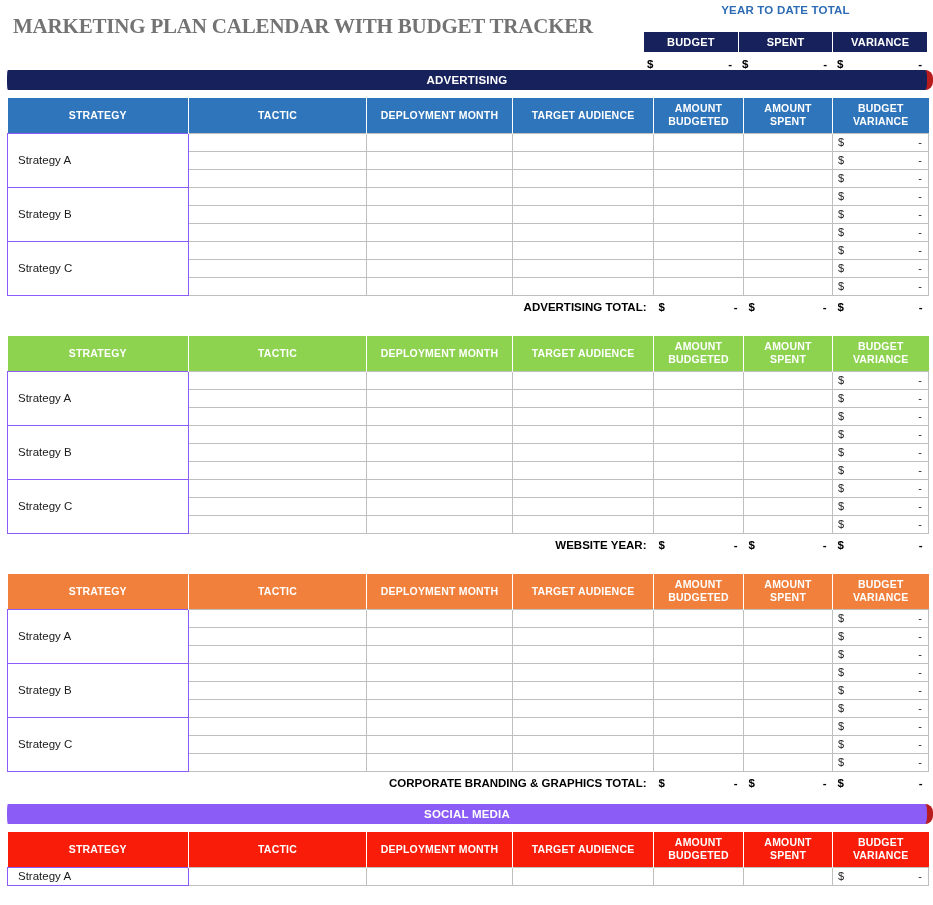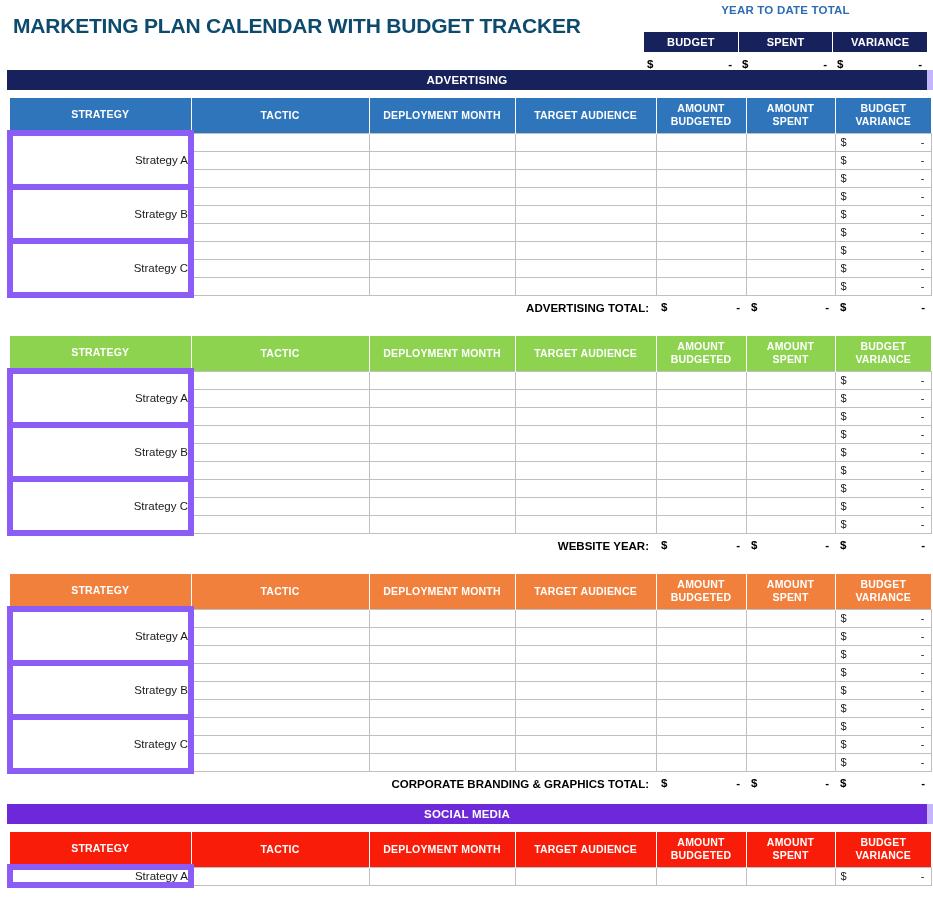--- a/index.html
+++ b/index.html
@@ -27,24 +27,25 @@
     display: flex;
     align-items: flex-start;
     justify-content: space-between;
     padding: 0;
     height: 70px;
     box-sizing: border-box;
   }
   .main-title {
     font-size: 21px;
     font-weight: bold;
-    color: #0c4a6e;
+    color: #737373;
     letter-spacing: -0.2px;
     padding: 14px 0 0 13px;
     white-space: nowrap;
+    font-family: Liberation Serif, serif;
   }
 
   .ytd-wrap {
     width: 290px;
     padding-top: 4px;
     padding-right: 5px;
     box-sizing: border-box;
   }
   .ytd-title {
     text-align: center;
@@ -95,21 +96,22 @@
 
   .band {
     color: #ffffff;
     font-size: 11.5px;
     font-weight: bold;
     text-align: center;
     letter-spacing: 0.2px;
     padding: 4px 0 4px 0;
     box-sizing: border-box;
     border-left: 7px solid #ffffff;
-    border-right: 6px solid #c4b5fd;
+    border-right: 6px solid #b91c1c;
+    border-radius: 8px;
   }
 
   table.grid {
     border-collapse: collapse;
     table-layout: fixed;
     width: 921px;
     margin-left: 7px;
     margin-top: 8px;
   }
   table.grid col.c-strategy { width: 181px; }
@@ -140,26 +142,25 @@
     padding: 0 0 0 7px;
     font-size: 11px;
     color: #1a1a1a;
     background: #ffffff;
     box-sizing: border-box;
     vertical-align: middle;
     overflow: hidden;
     white-space: nowrap;
   }
   td.strategy-cell {
-    border: 6px solid #8b5cf6;
+    border: 1px solid #8b5cf6;
     font-size: 11.5px;
     color: #1a1a1a;
     padding-left: 10px;
     vertical-align: middle;
-    text-align: right;
   }
   td.money-cell {
     border: 1px solid #bfbfbf;
     height: 18px;
     padding: 0 6px 0 5px;
     font-size: 11px;
     color: #1a1a1a;
     background: #ffffff;
     box-sizing: border-box;
   }
@@ -780,21 +781,21 @@
                   <span>$</span>
                   <span>-</span>
                 </div>
               </td>
             </tr>
           </tfoot>
         </table>
       </div>
       <div class="section-gap"></div>
       <div class="section">
-        <div class="band" style="background: #6d28d9;">SOCIAL MEDIA</div>
+        <div class="band" style="background: #8b5cf6;">SOCIAL MEDIA</div>
         <table class="grid">
           <colgroup>
             <col class="c-strategy">
             <col class="c-tactic">
             <col class="c-month">
             <col class="c-audience">
             <col class="c-budgeted">
             <col class="c-spent">
             <col class="c-variance">
           </colgroup>

